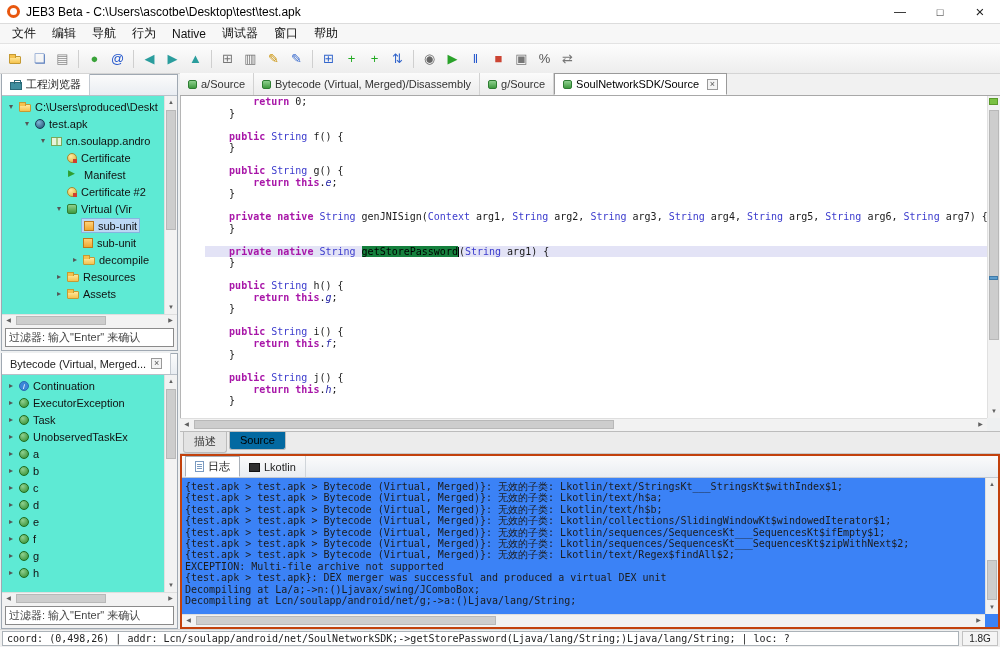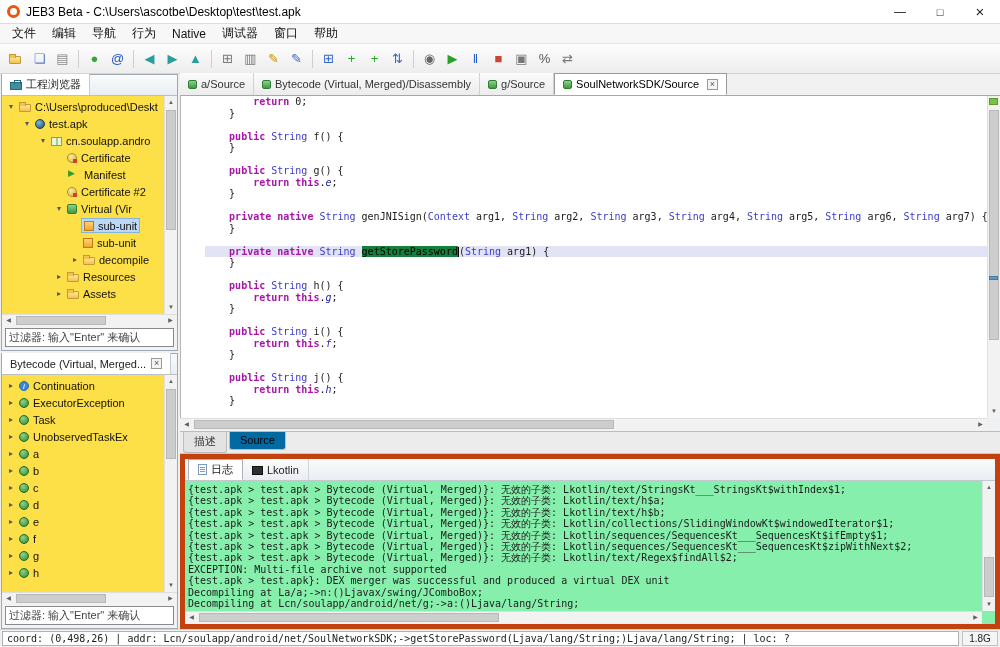--- a/index.html
+++ b/index.html
@@ -40,21 +40,21 @@
   .ic-info{width:10px;height:10px;border-radius:50%;background:#3b86d8;border:1px solid #2a6ab0;color:#fff;font-size:8px;line-height:9px;text-align:center;font-style:italic;}
   .ic-info::after{content:"i";}
   .ic-brief{width:12px;height:8px;background:#3f8f9f;border:1px solid #2a6a78;margin-top:3px;}
   .ic-brief::before{content:"";position:absolute;top:-3px;left:3px;width:5px;height:3px;border:1px solid #2a6a78;border-bottom:none;}
   .ic-log{width:9px;height:11px;background:#fff;border:1px solid #7a9ac0;}
   .ic-log::before{content:"";position:absolute;left:1px;top:2px;width:5px;height:1px;background:#7a9ac0;box-shadow:0 2px 0 #7a9ac0,0 4px 0 #7a9ac0;}
   .ic-term{width:11px;height:9px;background:#2f2f2f;border:1px solid #111;margin-top:1px;}
   .tab-gem{width:9px;height:9px;background:linear-gradient(#8fd08f,#3f9a3f);border:1px solid #2e7d32;border-radius:2px;flex:none;}
 
   
-  .panel{position:absolute;left:1px;width:177px;background:#fde047;border:1px solid #9fa8b2;display:flex;flex-direction:column;}
+  .panel{position:absolute;left:1px;width:177px;background:#5eead4;border:1px solid #9fa8b2;display:flex;flex-direction:column;}
   .panel-project{top:74px;height:277px;}
   .panel-bytecode{top:353px;height:276px;}
   .phead{height:21px;background:linear-gradient(#fbfbfb,#e9edf2);border-bottom:1px solid #b9c0c8;display:flex;align-items:flex-end;flex:none;}
   .ptab{display:flex;align-items:center;height:21px;padding:0 8px;background:#fff;border-right:1px solid #c4cad1;font-size:11px;color:#222;white-space:nowrap;overflow:hidden;}
   .ptab-close{margin-left:5px;width:11px;height:11px;line-height:9px;text-align:center;font-size:9px;color:#555;border:1px solid #999;background:#f4f4f4;flex:none;}
   .tree-body{position:relative;flex:1;overflow:hidden;}
   .tree-rows{position:absolute;left:0;top:2px;right:13px;bottom:0;overflow:hidden;}
   .trow{height:17px;display:flex;align-items:center;white-space:nowrap;font-size:11px;}
   .arr{width:12px;flex:none;text-align:center;font-size:8px;color:#555;}
   .grp{display:inline-flex;align-items:center;padding:0 2px;height:15px;}
@@ -89,21 +89,21 @@
   .t-s{background:#15803d;color:#000;}
   .caret{display:inline-block;width:1px;height:10px;background:#000;vertical-align:text-bottom;}
   .mark-green{position:absolute;right:2px;top:2px;width:9px;height:7px;background:#7ac143;border:1px solid #5a9a2a;z-index:3;}
   .mark-blue{position:absolute;right:2px;top:180px;width:9px;height:4px;background:#5c9ccc;border:1px solid #3f7aa8;z-index:3;}
   .code-hscroll{position:absolute;left:0;right:13px;top:344px;height:13px;background:#f2f2f2;border-top:1px solid #dedede;}
   .src-tabs{position:absolute;left:0;right:0;top:357px;height:23px;background:#ececec;border-top:1px solid #bcbcbc;border-bottom:1px solid #c8c8c8;display:flex;align-items:flex-start;padding-left:3px;}
   .stab{padding:2px 10px 3px;font-size:11px;color:#333;border:1px solid #bcbcbc;border-top:none;background:#e3e3e3;border-radius:0 0 3px 3px;margin-right:2px;}
   .stab.active{background:#0369a1;color:#000;}
 
   
-  .log-panel{position:absolute;left:0;right:0;top:380px;bottom:0;background:#86efac;border:5px solid #c2410c;}
+  .log-panel{position:absolute;left:0;right:0;top:380px;bottom:0;background:#3b82f6;border:2px solid #c2410c;}
   .log-tabs{height:22px;background:linear-gradient(#fbfbfb,#e9edf2);border-bottom:1px solid #c2c8cf;display:flex;align-items:flex-end;padding-left:3px;}
   .ltab{display:flex;align-items:center;height:21px;padding:0 9px;font-size:11px;color:#222;border-right:1px solid #d0d5da;white-space:nowrap;}
   .ltab.active{background:#fff;border:1px solid #aab0b8;border-bottom-color:#fff;}
   .log-body{position:absolute;left:3px;right:14px;top:25px;bottom:14px;overflow:hidden;font-family:"DejaVu Sans Mono","Liberation Mono",monospace;font-size:10px;}
   .logline{height:11.4px;line-height:11.4px;white-space:pre;color:#1c1c1c;}
   .log-vscroll{position:absolute;right:0;top:22px;bottom:13px;width:13px;background:#f2f2f2;border-left:1px solid #e0e0e0;}
   .log-hscroll{position:absolute;left:0;right:13px;bottom:0;height:13px;background:#f2f2f2;border-top:1px solid #dedede;}
 
   
   .statusbar{position:absolute;left:0;right:0;bottom:0;height:18px;background:#f0f0f0;border-top:1px solid #d6d6d6;display:flex;align-items:center;gap:3px;padding:0 2px;}

